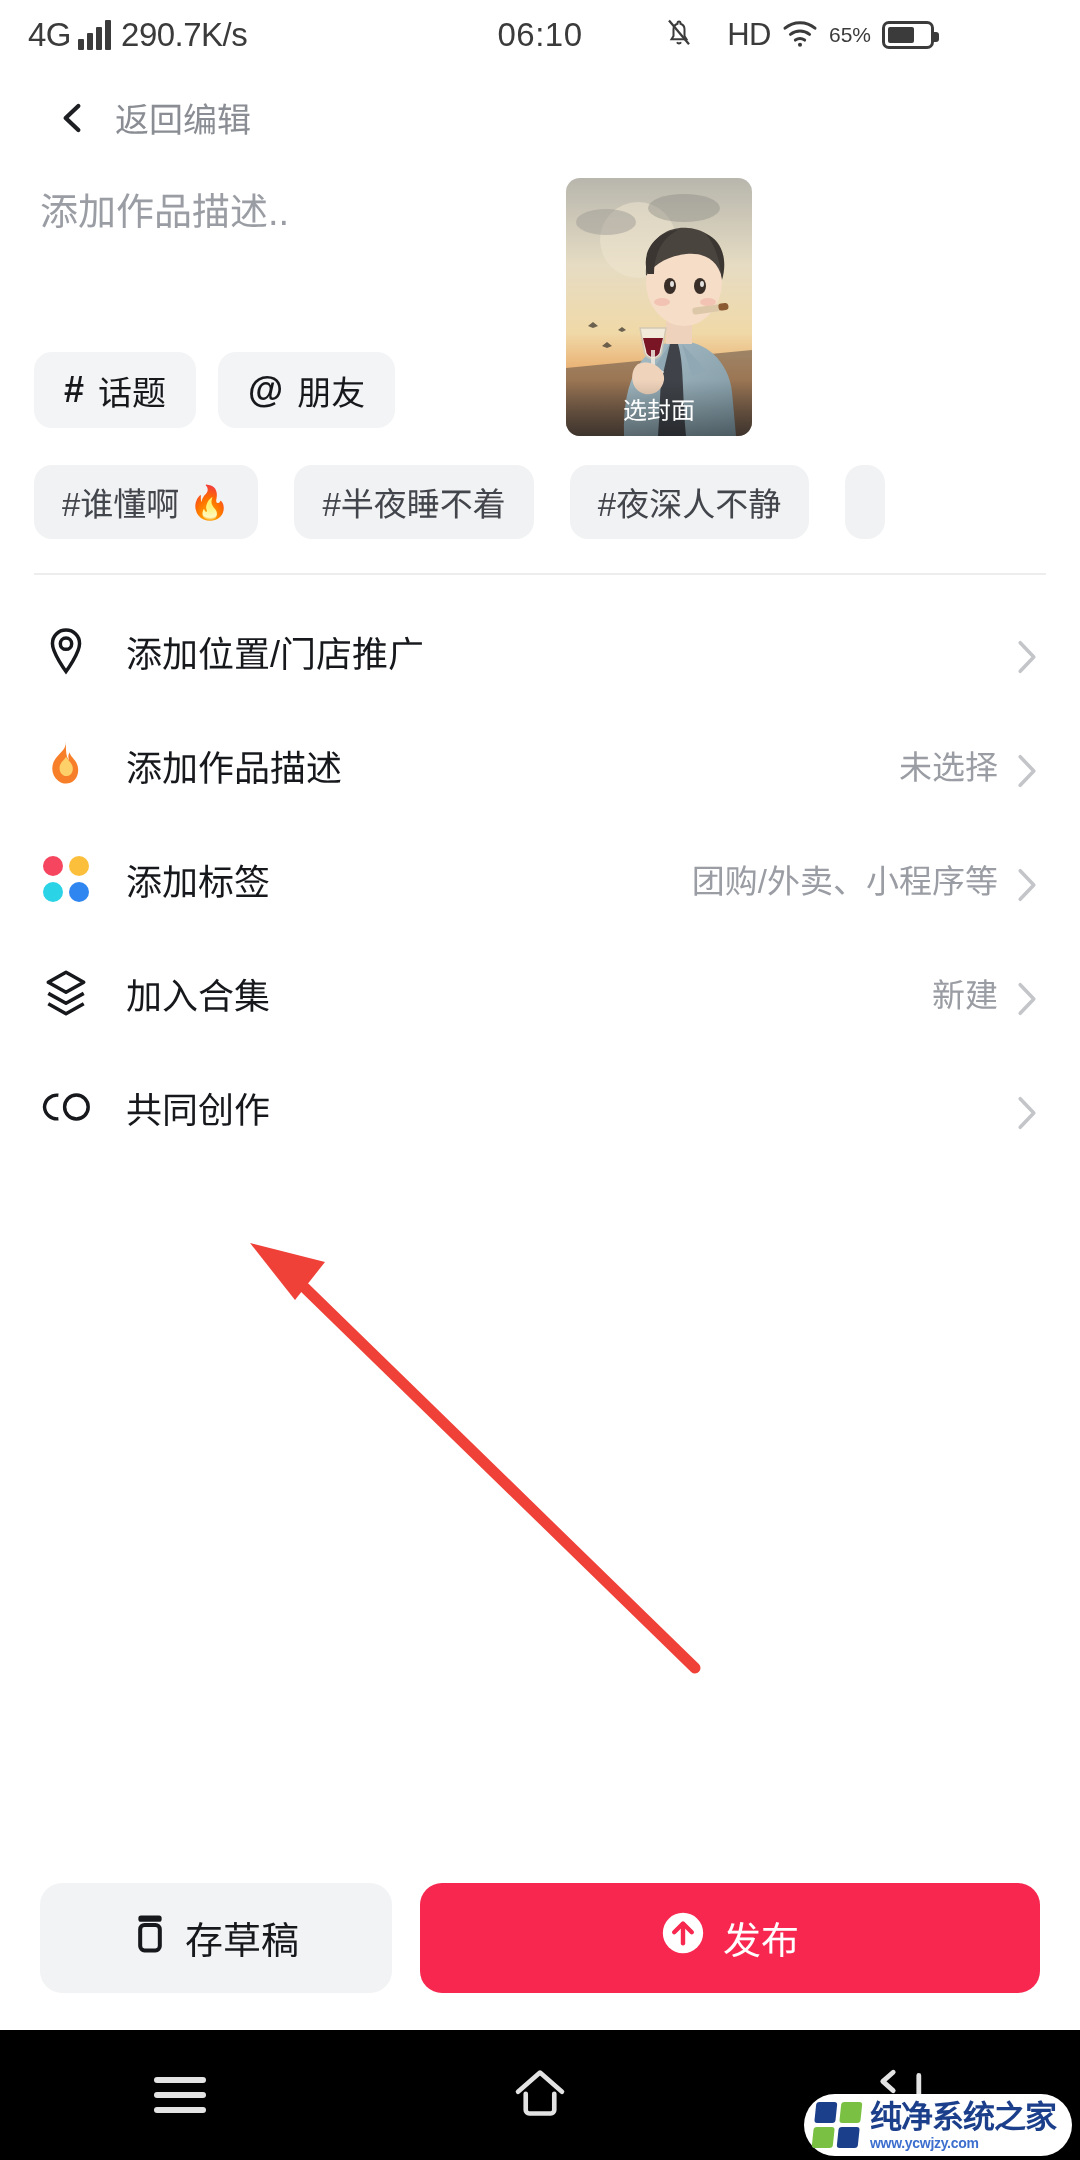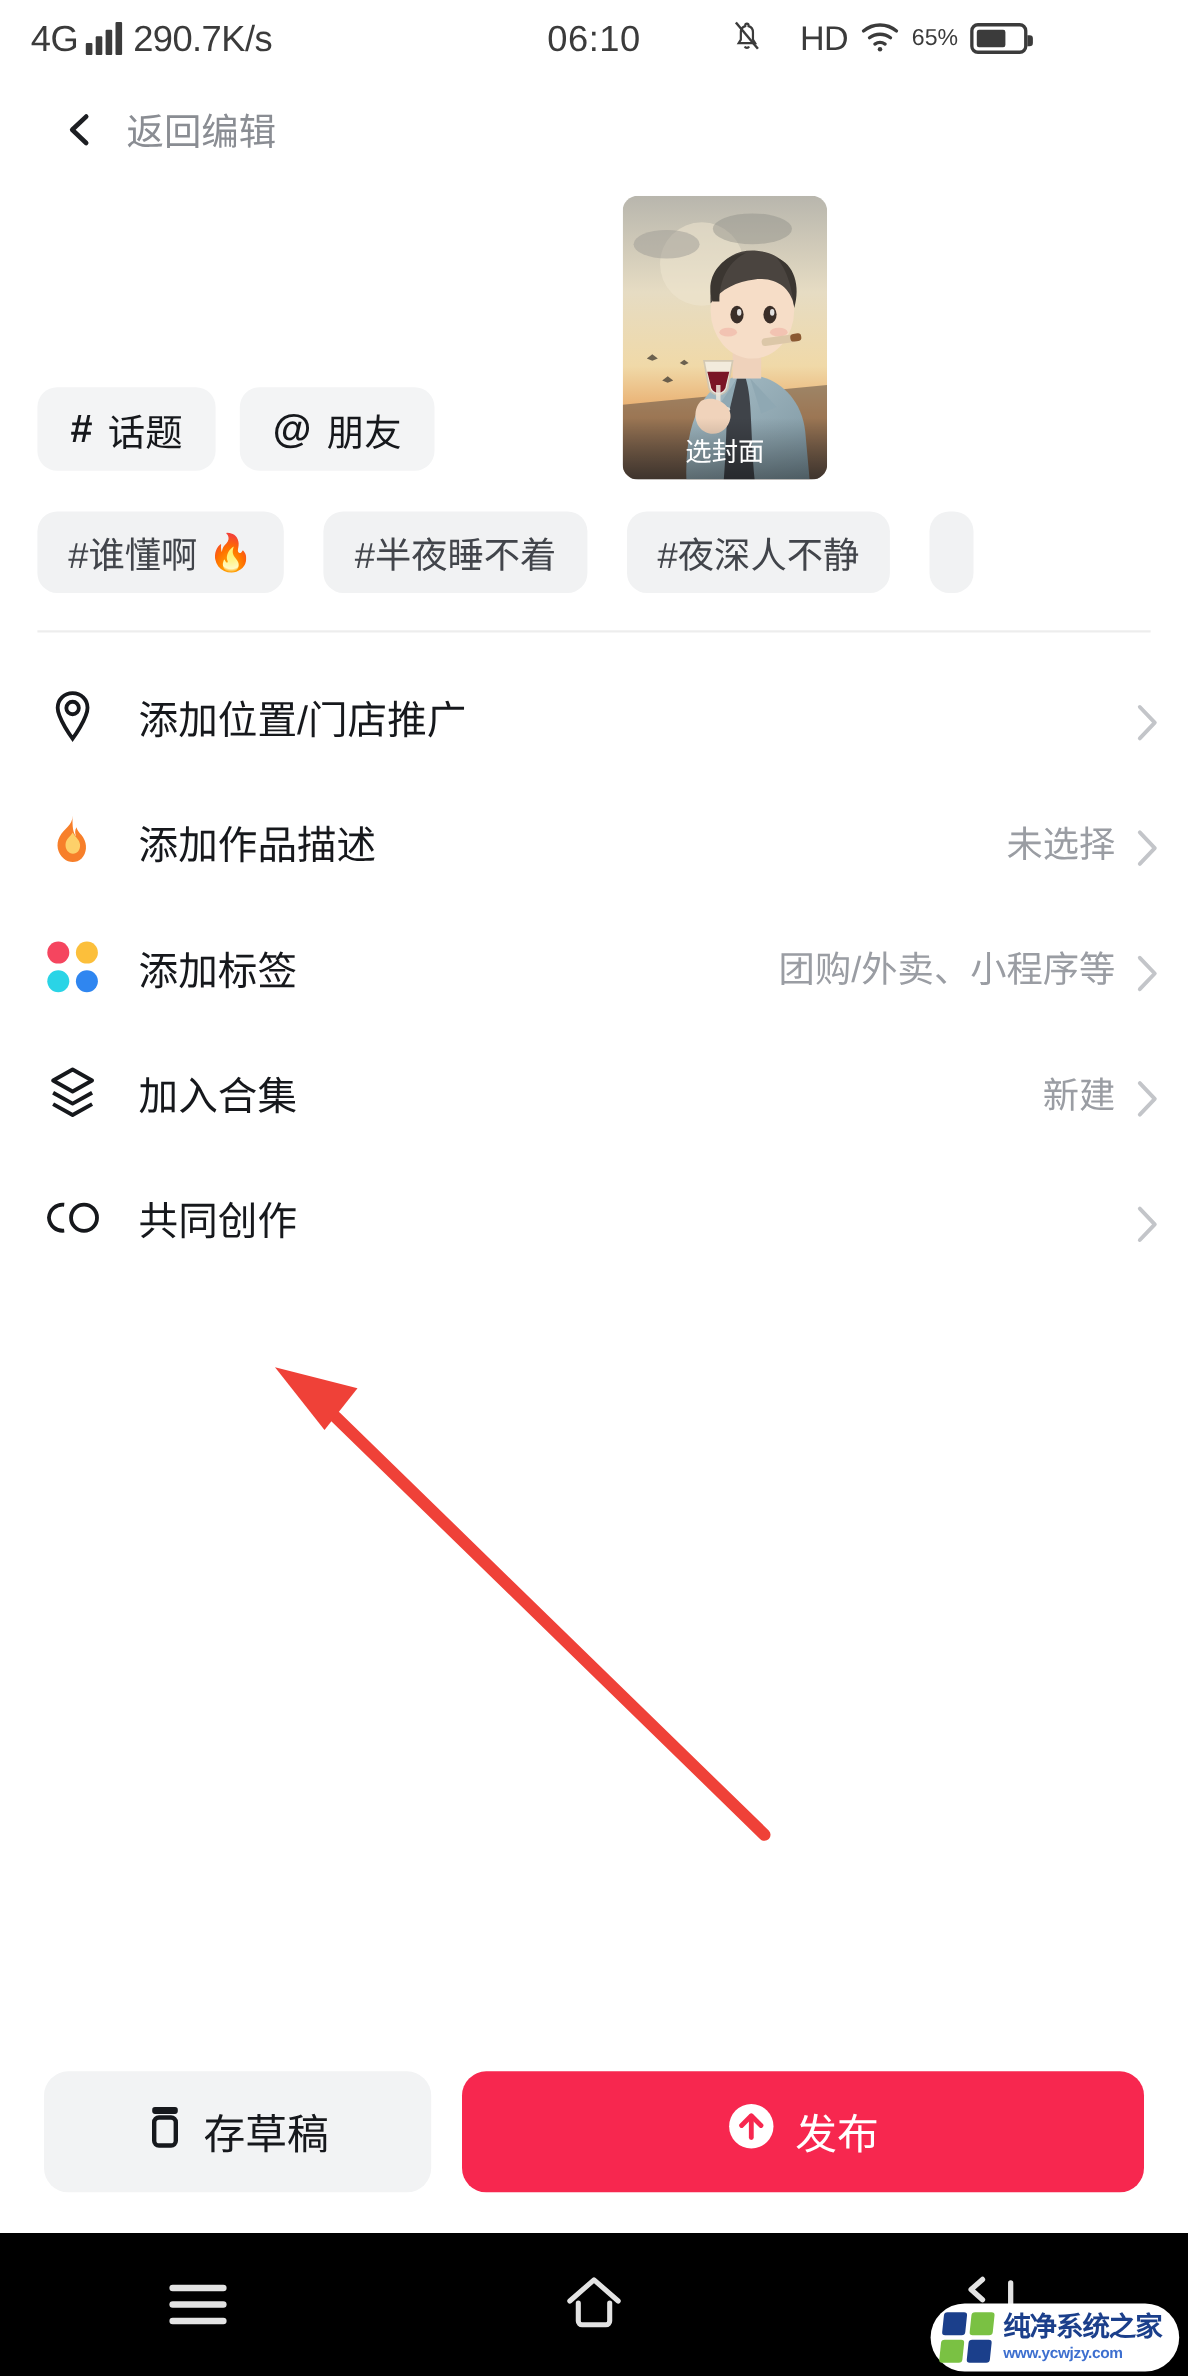--- a/index.html
+++ b/index.html
@@ -74,21 +74,21 @@
     height: 74px; padding: 0 28px; border-radius: 18px; background: #f1f2f3;
     display: flex; align-items: center; gap: 10px; white-space: nowrap;
     font-size: 33px; color: #42454b;
   }
   .tag.clipped { width: 40px; padding: 0; overflow: hidden; }
 
   .divider { position: absolute; top: 573px; left: 34px; width: 1012px; height: 2px; background: #ededed; }
 
   
   .rows { position: absolute; top: 594px; left: 0; width: 1080px; }
-  .row { position: relative; height: 114px; display: flex; align-items: center; padding: 0 26px 0 40px; }
+  .row { position: relative; height: 114px; display: flex; align-items: center; padding: 0 42px 0 40px; }
   .row-icon { width: 52px; height: 52px; display: flex; align-items: center; justify-content: center; flex: 0 0 52px; }
   .row-label { margin-left: 34px; font-size: 36px; color: #16181c; }
   .row-value { margin-left: auto; font-size: 33px; color: #9a9da3; }
   .row-chev { margin-left: 18px; width: 22px; height: 22px; flex: 0 0 22px; }
   .row.privacy .row-label { color: #f2385a; }
 
   .dots { width: 46px; height: 46px; display: grid; grid-template-columns: 20px 20px;
           grid-template-rows: 20px 20px; gap: 6px; }
   .dots i { display: block; width: 20px; height: 20px; border-radius: 50%; }
 
@@ -108,21 +108,21 @@
   .hamburger i { display: block; height: 6px; background: #e3e3e3; border-radius: 3px; margin: 9px 0; }
 
   
   .watermark { position: absolute; right: 8px; bottom: 4px; height: 62px;
                display: flex; align-items: center; gap: 10px;
                background: #ffffff; border-radius: 34px; padding: 6px 16px 6px 10px; }
   .wm-tiles { width: 46px; height: 46px; display: grid; grid-template-columns: 21px 21px;
               grid-template-rows: 21px 21px; gap: 4px; transform: skewX(-6deg); }
   .wm-tiles i { display: block; border-radius: 3px; }
   .wm-text { display: flex; flex-direction: column; line-height: 1; }
-  .wm-name { font-size: 25px; font-weight: 700; color: #1b3f8b; letter-spacing: -1px; }
+  .wm-name { font-size: 32px; font-weight: 700; color: #1b3f8b; letter-spacing: -1px; }
   .wm-url { font-size: 14px; font-weight: 700; color: #3d6fcf; letter-spacing: -0.3px; margin-top: 3px; }
 
   
   .annotation { position: absolute; top: 0; left: 0; width: 1080px; height: 2160px;
                 pointer-events: none; }
 </style>
 </head>
 <body>
 
 <div class="screen">
@@ -165,20 +165,23 @@
 
   <div class="navrow">
     <span class="chev-back">
       <svg width="32" height="32" viewBox="0 0 24 24">
           <path d="M16 3L6.5 12 16 21" fill="none" stroke="#1d1f23" stroke-width="3.2" stroke-linecap="round" stroke-linejoin="round"></path>
         </svg>
     </span>
     <span class="nav-title">返回编辑</span>
   </div>
 
+  <div class="desc">
+    <div class="desc-placeholder">添加作品描述..</div>
+  </div>
 
   <div class="cover">
     <svg viewBox="0 0 186 258">
       <defs>
         <linearGradient id="sky" x1="0" y1="0" x2="0" y2="1">
           <stop offset="0" stop-color="#b8b6ad"></stop>
           <stop offset="0.34" stop-color="#e6dcc3"></stop>
           <stop offset="0.6" stop-color="#f0d9a8"></stop>
           <stop offset="0.78" stop-color="#e8a766"></stop>
           <stop offset="1" stop-color="#6d5a4c"></stop>

